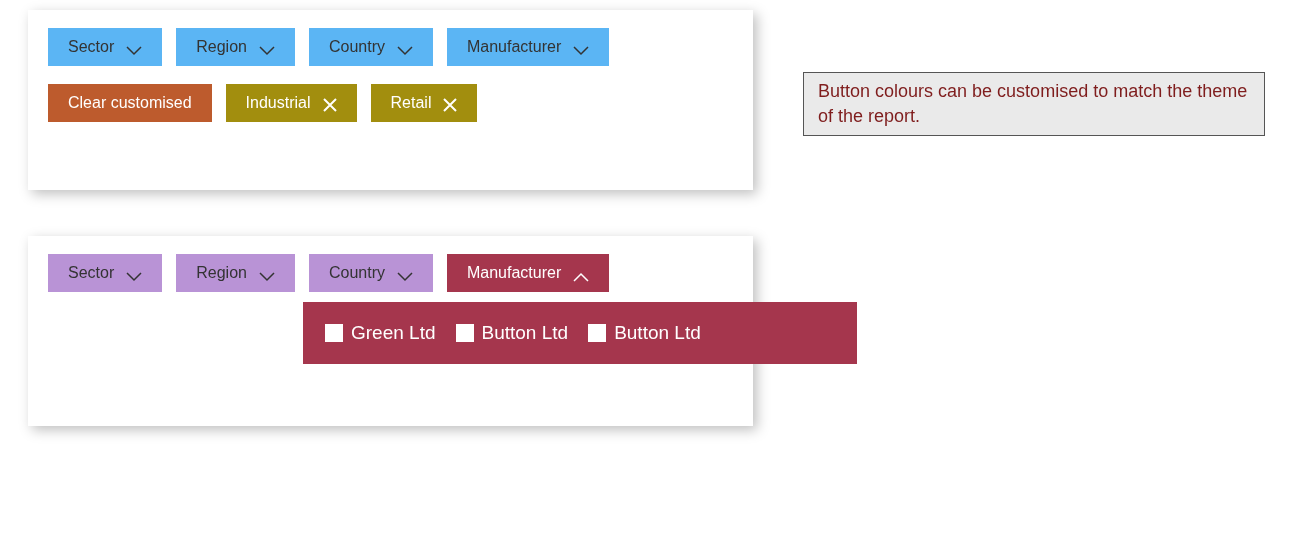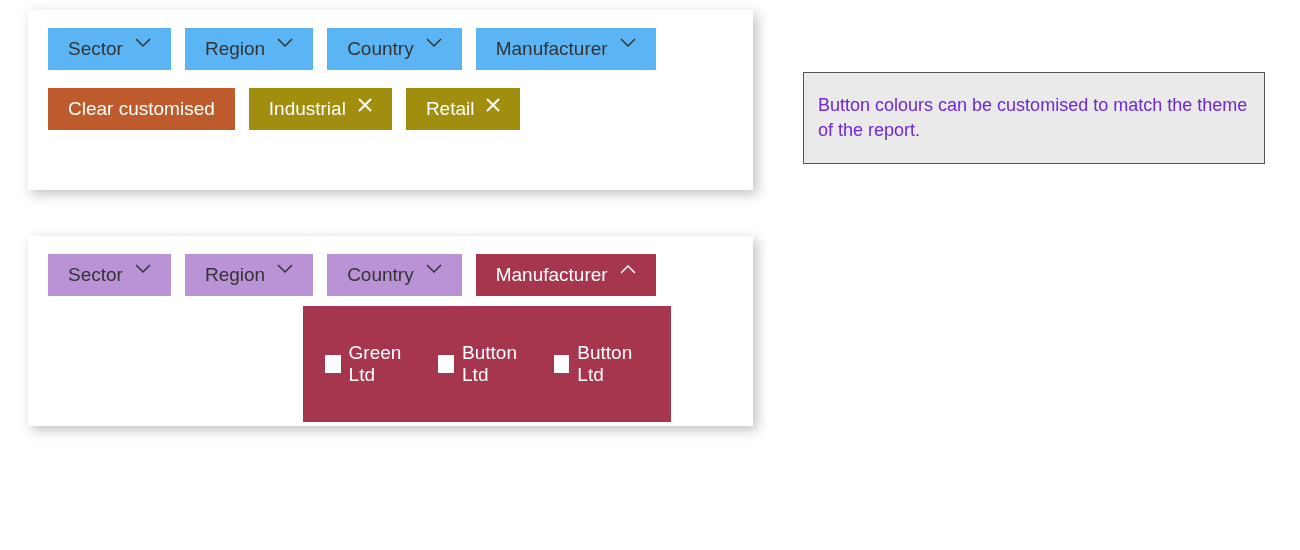--- a/index.html
+++ b/index.html
@@ -35,23 +35,23 @@
     .row {
       display: flex;
       gap: 14px;
       align-items: center;
     }
     .row2 {
       margin-top: 18px;
     }
     .btn {
       display: inline-flex;
-      align-items: flex-start;
+      align-items: flex-end;
       padding: 10px 20px;
-      font-size: 19px;
+      font-size: 16px;
       gap: 12px;
       cursor: pointer;
       user-select: none;
       white-space: nowrap;
     }
     .chev {
       display: inline-flex;
       width: 16px;
       height: 10px;
     }
@@ -78,25 +78,25 @@
     }
     .btn-maroon {
       background: #A5364D;
       color: #fff;
     }
     .dropdown-pane {
       margin-top: 10px;
       margin-left: 255px;
       background: #A5364D;
       color: #fff;
-      padding: 36px 22px;
+      padding: 20px 22px;
       display: flex;
       gap: 20px;
       align-items: center;
-      width: 368px;
+      width: 554px;
     }
     .check-item {
       display: inline-flex;
       align-items: center;
       gap: 8px;
       font-size: 19px;
       cursor: pointer;
     }
     .checkbox {
       width: 18px;
@@ -105,23 +105,23 @@
       background: #fff;
       display: inline-block;
     }
     .note-box {
       position: absolute;
       left: 803px;
       top: 72px;
       width: 462px;
       background: #EAEAEA;
       border: 1px solid #555;
-      padding: 20px 14px;
+      padding: 6px 14px;
       font-size: 18px;
-      color: #6d28d9;
+      color: #7f1d1d;
       line-height: 1.4;
     }
   </style>
 </head>
 <body>
 
 <div class="panel panel-top">
   <div class="row">
     <div class="btn btn-blue">
       <span>Sector</span>

